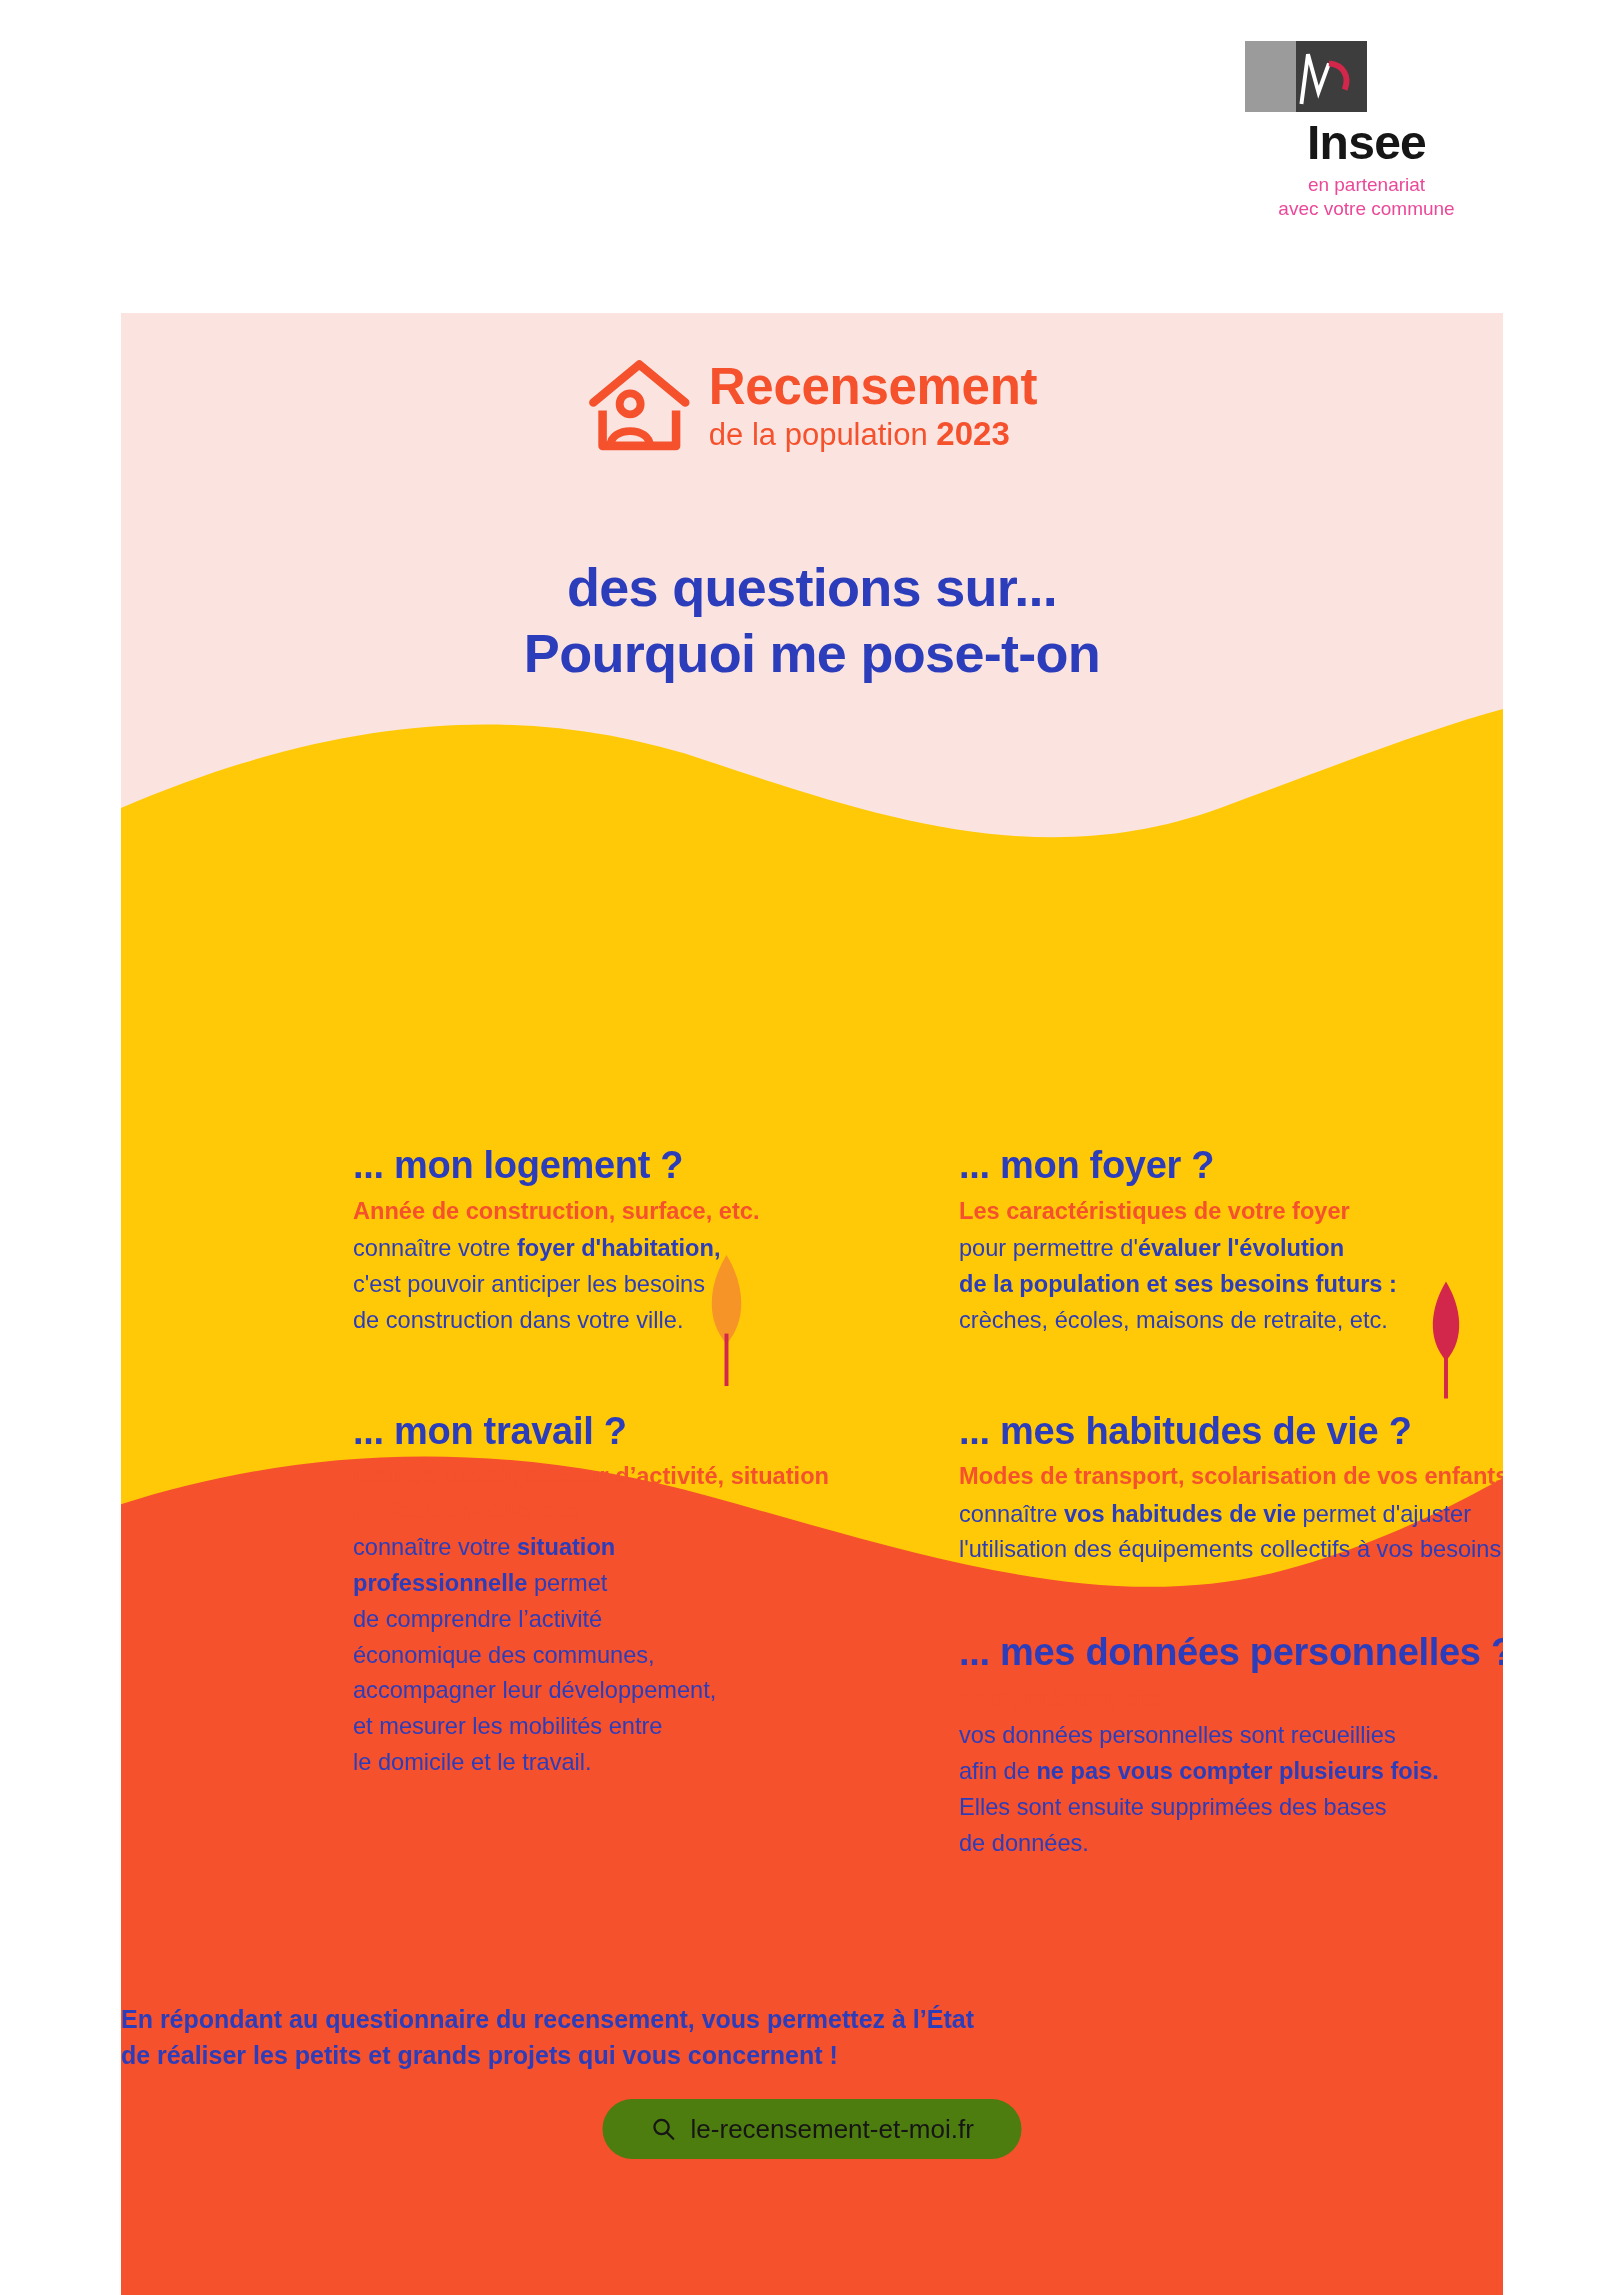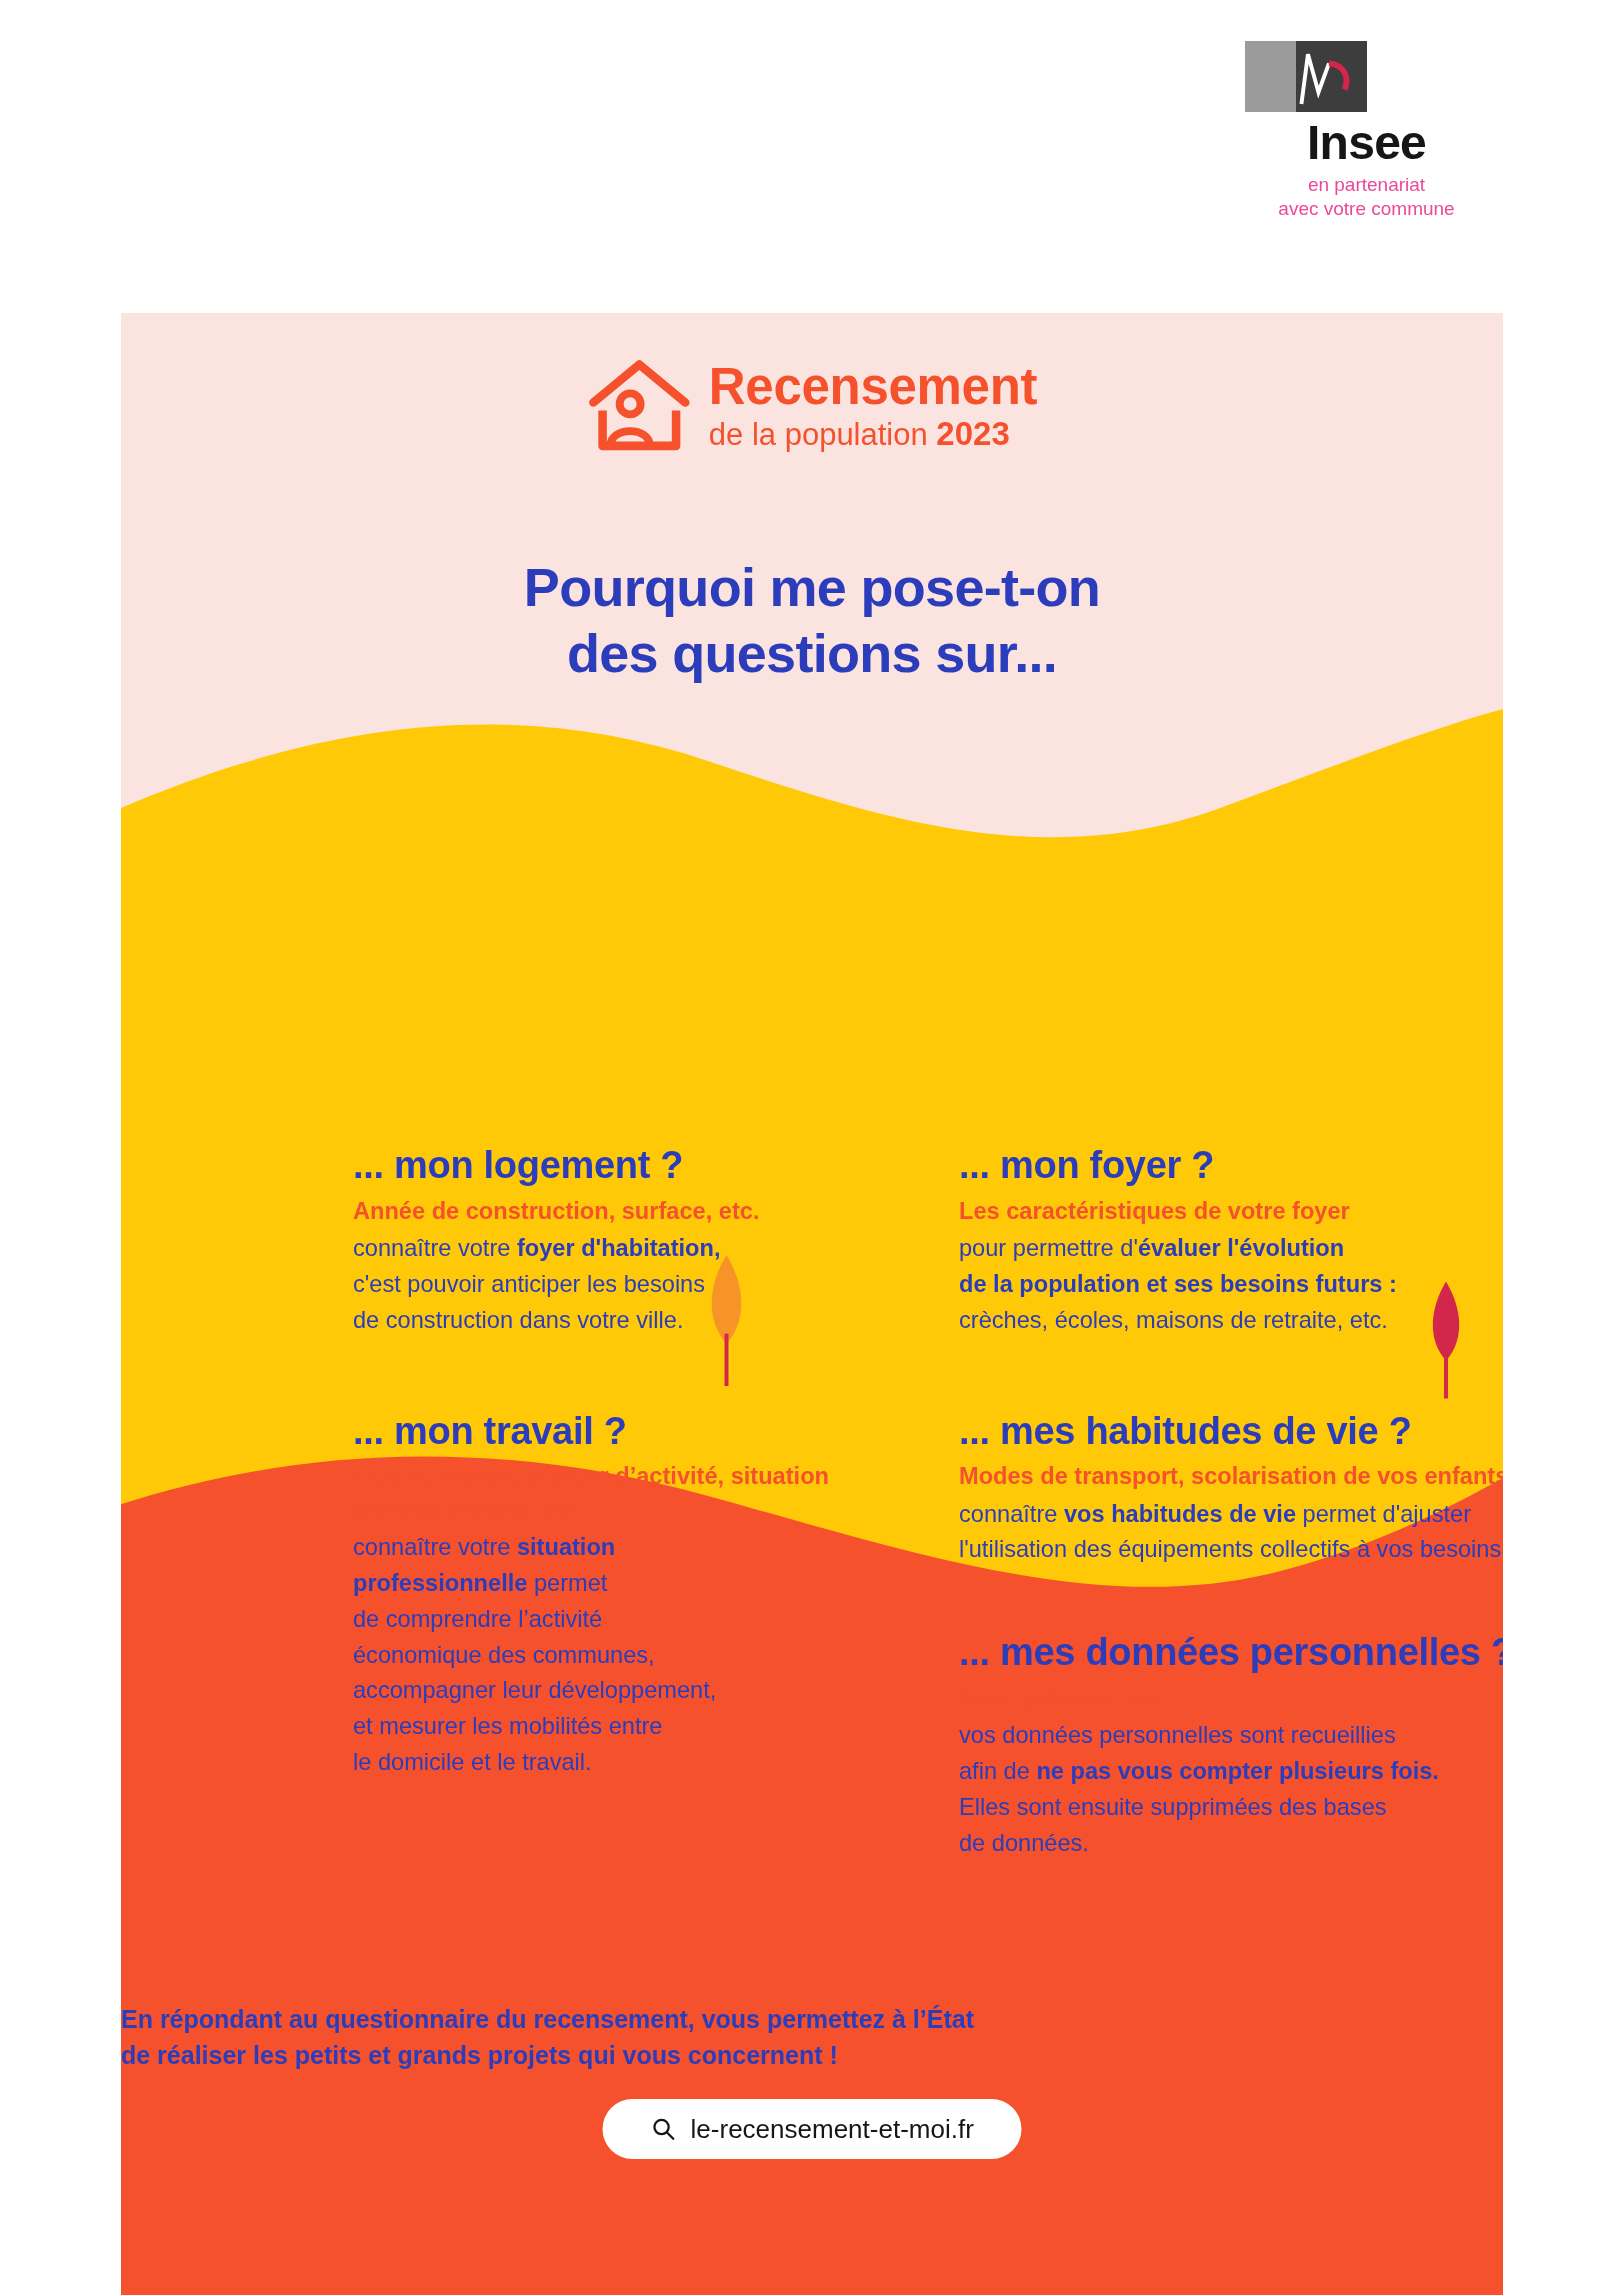--- a/index.html
+++ b/index.html
@@ -70,21 +70,21 @@
   
   .tree { position:absolute; }
 
   
   .footer-cta {
     position:absolute; left:0; top:1688px; width:100%; 
     color:#2b3dbb; font-weight:bold; font-size:25px; line-height:1.45;
   }
   .url-pill {
     position:absolute; left:50%; transform:translateX(-50%); top:1786px;
-    background:#ffffff; border-radius:39px; height:60px; min-width:419px;
+    background:#4d7c0f; border-radius:39px; height:60px; min-width:419px;
     display:flex; align-items:center; justify-content:center; gap:14.4px; padding:0 31px;
   }
   .url-pill .txt { color:#161616; font-size:26px; }
   .vertical-note {
     position:absolute; right:10.5px; bottom:59px;
     writing-mode:vertical-rl; transform:rotate(180deg);
     color:#2b3dbb; font-size:11px; font-weight:bold; letter-spacing:0.4px;
   }
 </style>
 </head>
@@ -140,22 +140,22 @@
       </svg>
       <div class="rec-text">
         <div class="rec-line1">Recensement</div>
         <div class="rec-line2">
           <span>de la population </span><b>2023</b>
         </div>
       </div>
     </div>
 
     <div class="main-title">
+      <div>des questions sur...</div>
       <div>Pourquoi me pose-t-on</div>
-      <div>des questions sur...</div>
     </div>
 
     <div class="cols">
 
       <div class="col-left">
         <div class="blk">
           <h2>... mon logement ?</h2>
           <p class="lead">Année de construction, surface, etc.</p>
           <p>connaître votre <b>foyer d'habitation,</b><br>c'est pouvoir anticiper les besoins<br>de construction dans votre ville.</p>
         </div>

